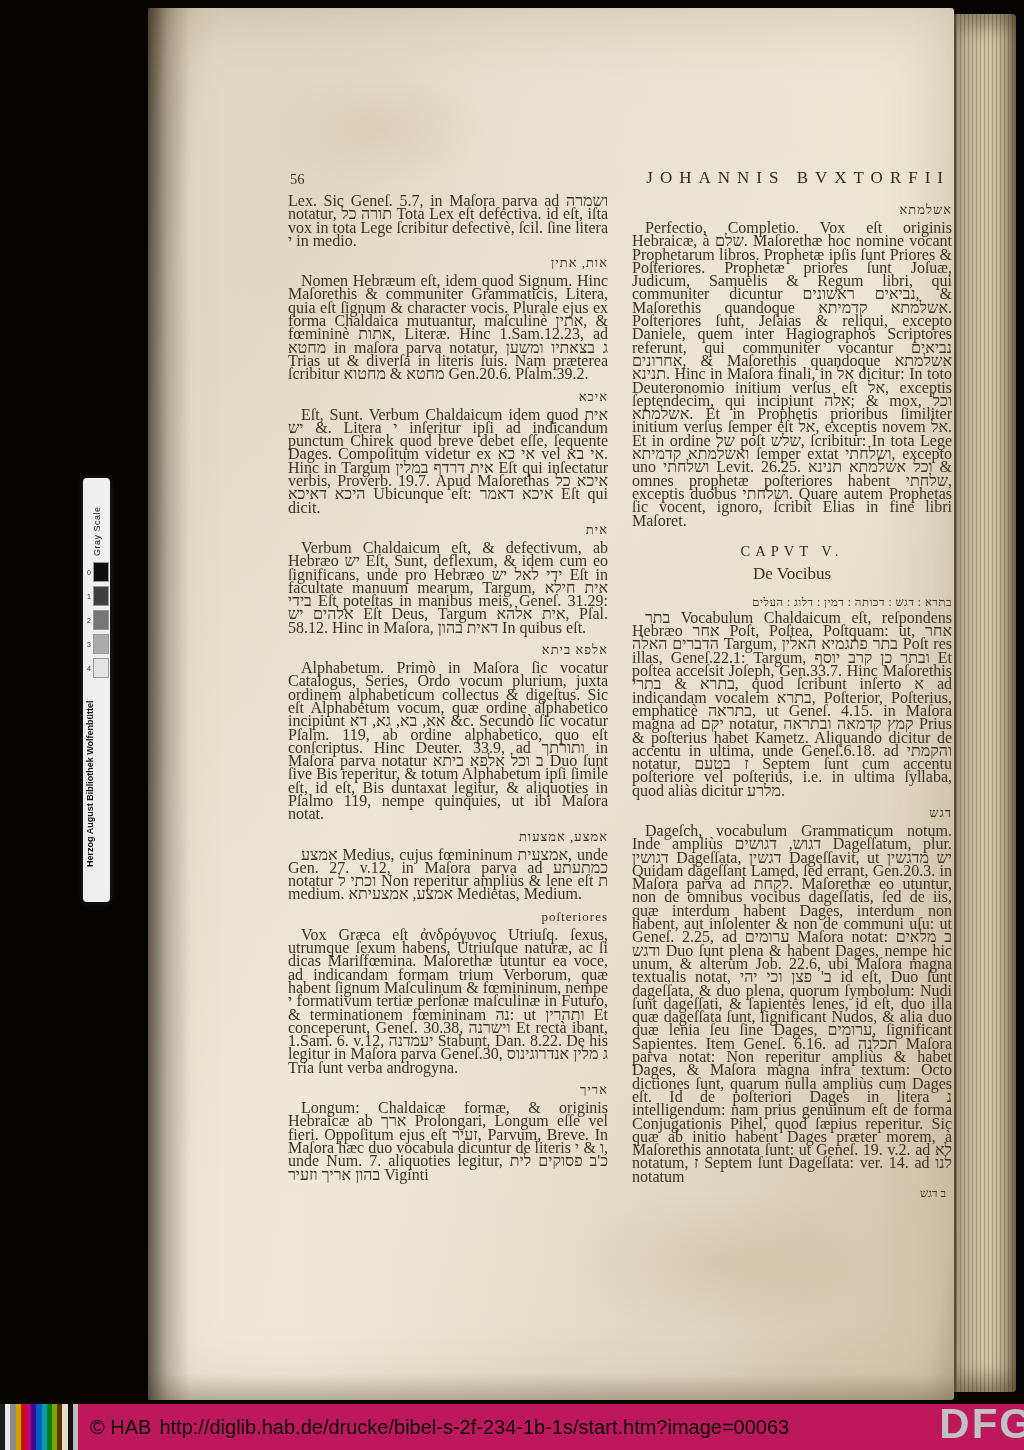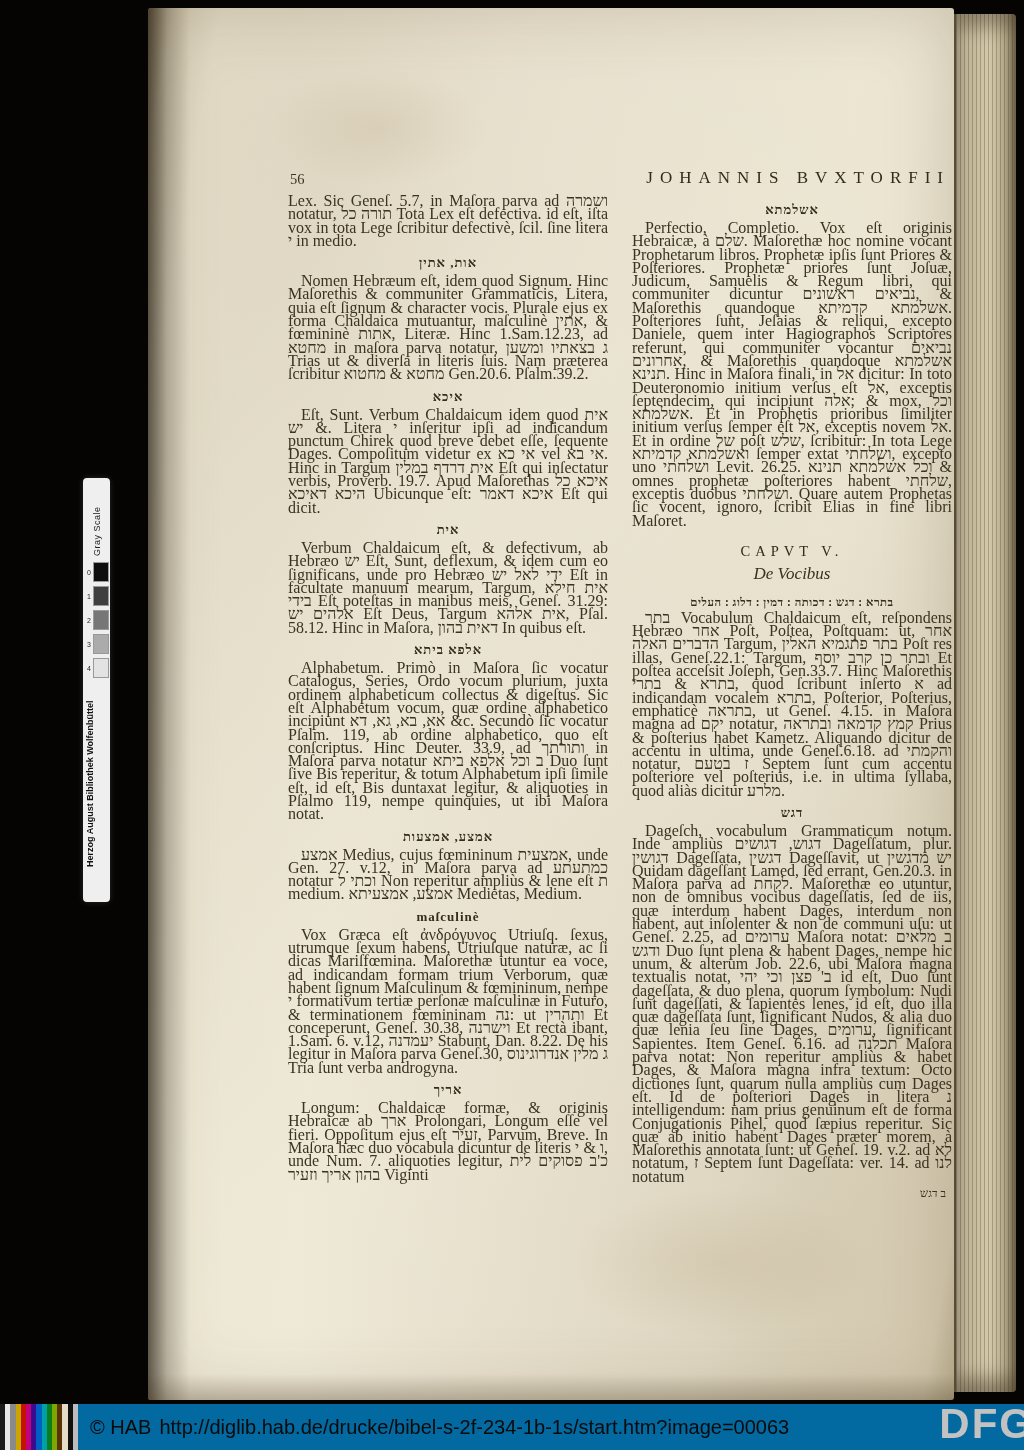--- a/index.html
+++ b/index.html
@@ -42,26 +42,26 @@
   
   .col{position:absolute;top:186px;width:320px;height:1040px;overflow:hidden;color:#3b3322;}
   .col-left{left:140px;}
   .col-right{left:484px;}
   .para{
     margin:0 0 2px 0;font-size:16px;line-height:13.3px;
     text-align:justify;text-indent:13px;font-family:Liberation Serif, serif;
   }
   .para.noindent{text-indent:0;}
   .hw{
-    margin:8px 0 3px 0;text-align:center;font-size:13px;font-weight:700;
+    margin:8px 0 3px 0;text-align:right;font-size:13px;font-weight:400;
     letter-spacing:1px;color:#342c1c;
   }
   .hw.small{font-size:11.5px;letter-spacing:0.5px;}
   .caput{margin:16px 0 4px 0;text-align:center;font-size:14.5px;font-weight:400;letter-spacing:5px;color:#332b1b;}
-  .subt{margin:0 0 12px 0;text-align:center;font-style:italic;font-size:17px;color:#3a321f;}
+  .subt{margin:0 0 12px 0;text-align:center;font-size:17px;color:#3a321f;}
   .catchword{margin-top:4px;text-align:right;font-size:11.5px;font-weight:400;padding-right:6px;}
 
   
   .fore-edge{
     position:absolute;left:954px;top:14px;width:60px;height:1378px;
     background:
       repeating-linear-gradient(90deg, rgba(92,76,44,0.35) 0 1px, transparent 1px 4px),
       linear-gradient(90deg,#d6ccb0 0%,#c6bb9d 30%,#d2c8ab 55%,#b8ac8d 85%,#8d8164 100%);
     border-left:2px solid rgba(40,30,14,0.55);
     border-radius:0 4px 4px 0;
@@ -87,21 +87,21 @@
   .g0{background:#0d0d0d;} .g1{background:#3f3f3f;} .g2{background:#767676;}
   .g3{background:#ababab;} .g4{background:#e3e3e3;}
   .lib-label{
     writing-mode:vertical-rl;transform:rotate(180deg);
     font-family:"Liberation Sans",sans-serif;font-weight:700;font-size:9px;line-height:11px;
     color:#111;height:188px;width:24px;margin-top:8px;text-align:center;
   }
 
   
   .footer{
-    position:absolute;left:0;bottom:0;width:1024px;height:46px;background:#0369a1;
+    position:absolute;left:0;bottom:0;width:1024px;height:46px;background:#be185d;
     display:flex;align-items:center;font-family:"Liberation Sans",sans-serif;
   }
   .colorbar{width:78px;height:46px;display:flex;flex-shrink:0;}
   .source-line{margin-left:12px;font-size:20px;color:#0a0a0a;white-space:nowrap;}
   .source-line a{color:#0a0a0a;text-decoration:none;}
   .copyright{margin-right:8px;}
   .dfg-logo{
     position:absolute;right:-10px;bottom:2px;
     font-weight:700;font-size:42px;letter-spacing:2px;color:#c2c2c2;
     font-family:"Liberation Sans",sans-serif;
@@ -130,21 +130,21 @@
 
     <h3 class="hw">אית</h3>
     <p class="para">Verbum Chaldaicum eſt, &amp; defectivum, ab Hebræo יש Eſt, Sunt, deflexum, &amp; idem cum eo ſignificans, unde pro Hebræo ידי לאל יש Eſt in facultate manuum mearum, Targum, אית חילא בידי Eſt poteſtas in manibus meis, Geneſ. 31.29: אלהים יש Eſt Deus, Targum אית אלהא, Pſal. 58.12. Hinc in Maſora, דאית בהון In quibus eſt.</p>
 
     <h3 class="hw">אלפא ביתא</h3>
     <p class="para">Alphabetum. Primò in Maſora ſic vocatur Catalogus, Series, Ordo vocum plurium, juxta ordinem alphabeticum collectus &amp; digeſtus. Sic eſt Alphabetum vocum, quæ ordine alphabetico incipiunt אא, בא, גא, דא &amp;c. Secundò ſic vocatur Pſalm. 119, ab ordine alphabetico, quo eſt conſcriptus. Hinc Deuter. 33.9, ad ותורתך in Maſora parva notatur ב וכל אלפא ביתא Duo ſunt ſive Bis reperitur, &amp; totum Alphabetum ipſi ſimile eſt, id eſt, Bis duntaxat legitur, &amp; aliquoties in Pſalmo 119, nempe quinquies, ut ibi Maſora notat.</p>
 
     <h3 class="hw">אמצע, אמצעות</h3>
     <p class="para">אמצע Medius, cujus fœmininum אמצעית, unde Gen. 27. v.12, in Maſora parva ad כמתעתע notatur וכתי ל Non reperitur ampliùs &amp; lene eſt ת medium. אמצע, אמצעיתא Medietas, Medium.</p>
 
-    <h3 class="hw">maſculinè</h3>
+    <h3 class="hw">poſteriores</h3>
     <p class="para">Vox Græca eſt ἀνδρόγυνος Utriuſq. ſexus, utrumque ſexum habens, Utriuſque naturæ, ac ſi dicas Mariſfœmina. Maſorethæ utuntur ea voce, ad indicandam formam trium Verborum, quæ habent ſignum Maſculinum &amp; fœmininum, nempe י formativum tertiæ perſonæ maſculinæ in Futuro, &amp; terminationem fœmininam נה: ut ותהרין Et conceperunt, Geneſ. 30.38, וישרנה Et rectà ibant, 1.Sam. 6. v.12, יעמדנה Stabunt, Dan. 8.22. De his legitur in Maſora parva Geneſ.30, ג מלין אנדרוגינוס Tria ſunt verba androgyna.</p>
 
     <h3 class="hw">אריך</h3>
     <p class="para">Longum: Chaldaicæ formæ, &amp; originis Hebraicæ ab ארך Prolongari, Longum eſſe vel fieri. Oppoſitum ejus eſt זעיר, Parvum, Breve. In Maſora hæc duo vocabula dicuntur de literis ו &amp; י, unde Num. 7. aliquoties legitur, כ'ב פסוקים לית בהון אריך וזעיר Viginti</p>
   </div>
 
   <div class="col col-right">
 
     <h3 class="hw">אשלמתא</h3>
     <p class="para">Perfectio, Completio. Vox eſt originis Hebraicæ, à שלם. Maſorethæ hoc nomine vocant Prophetarum libros. Prophetæ ipſis ſunt Priores &amp; Poſteriores. Prophetæ priores ſunt Joſuæ, Judicum, Samuelis &amp; Regum libri, qui communiter dicuntur נביאים ראשונים, &amp; Maſorethis quandoque אשלמתא קדמיתא. Poſteriores ſunt, Jeſaias &amp; reliqui, excepto Daniele, quem inter Hagiographos Scriptores referunt, qui communiter vocantur נביאים אחרונים, &amp; Maſorethis quandoque אשלמתא תנינא. Hinc in Maſora finali, in אל dicitur: In toto Deuteronomio initium verſus eſt אל, exceptis ſeptendecim, qui incipiunt אלה; &amp; mox, וכל אשלמתא. Et in Prophetis prioribus ſimiliter initium verſus ſemper eſt אל, exceptis novem אל. Et in ordine של poſt שלש, ſcribitur: In tota Lege ואשלמתא קדמיתא ſemper extat ושלחתי, excepto uno ושלחתי Levit. 26.25. וכל אשלמתא תנינא &amp; omnes prophetæ poſteriores habent שלחתי, exceptis duobus ושלחתי. Quare autem Prophetas ſic vocent, ignoro, ſcribit Elias in fine libri Maſoret.</p>

